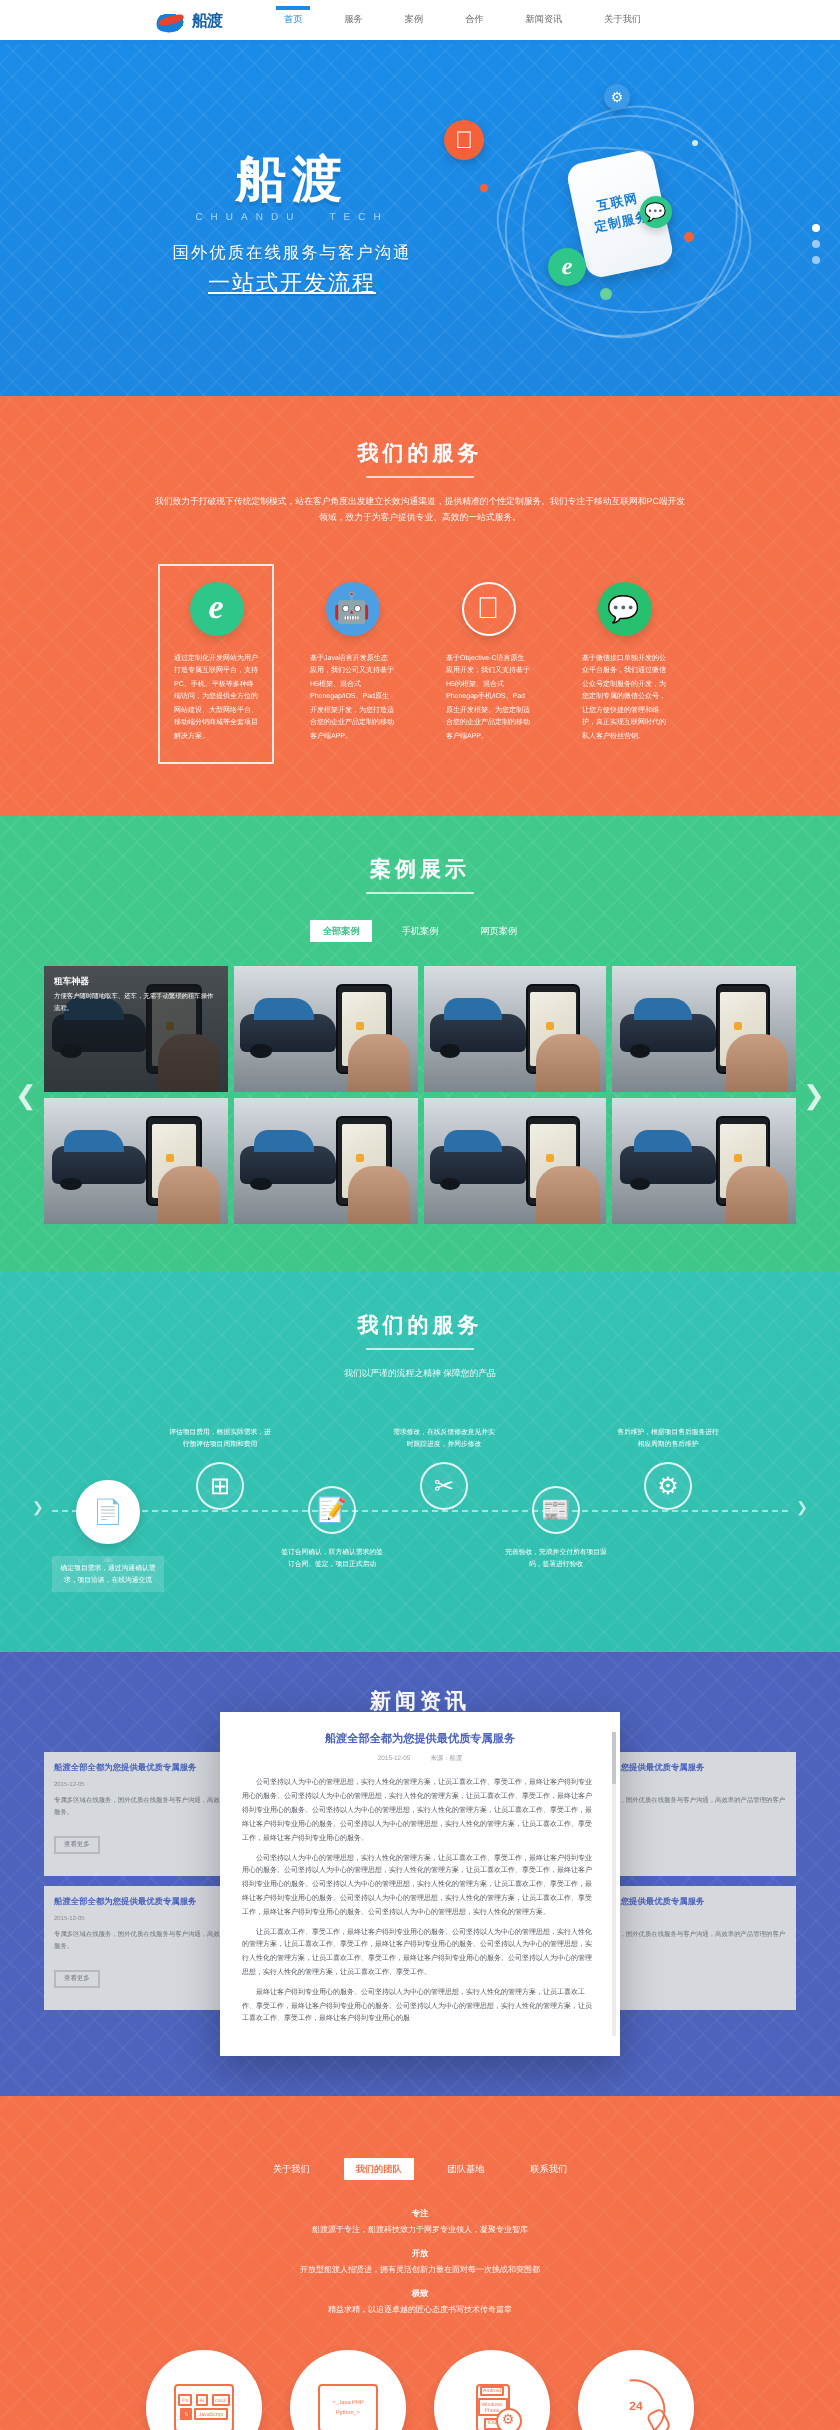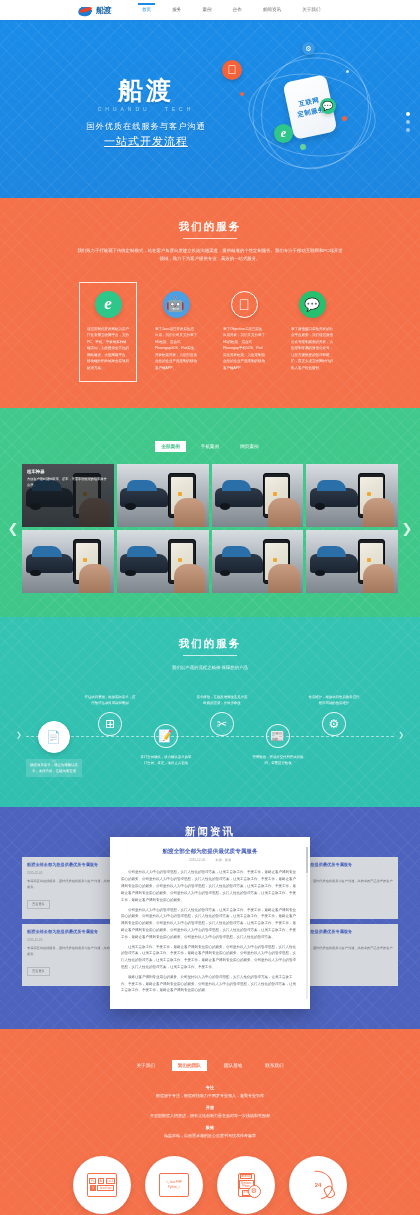--- a/index.html
+++ b/index.html
@@ -423,20 +423,21 @@
         <div class="svc-text">基于Objective-C语言原生应用开发，我们又支持基于H5的框架、混合式Phonegap手机/iOS、Pad原生开发框架、为您定制适合您的企业产品定制的移动客户端APP。</div>
       </div>
       <div class="svc-card">
         <div class="svc-icon wechat">💬</div>
         <div class="svc-text">基于微信接口单独开发的公众平台服务，我们通过微信公众号定制服务的开发，为您定制专属的微信公众号，让您方便快捷的管理和维护，真正实现互联网时代的私人客户粉丝营销。</div>
       </div>
     </div>
   </div>
 
   <div class="cases">
+    <div class="sec-title">案例展示</div>
     <div class="tabs">
       <div class="tab active">全部案例</div>
       <div class="tab">手机案例</div>
       <div class="tab">网页案例</div>
     </div>
     <div class="gallery-wrap">
       <div class="arrow left">❮</div>
       <div class="arrow right">❯</div>
       <div class="gallery">
         <div class="thumb">

